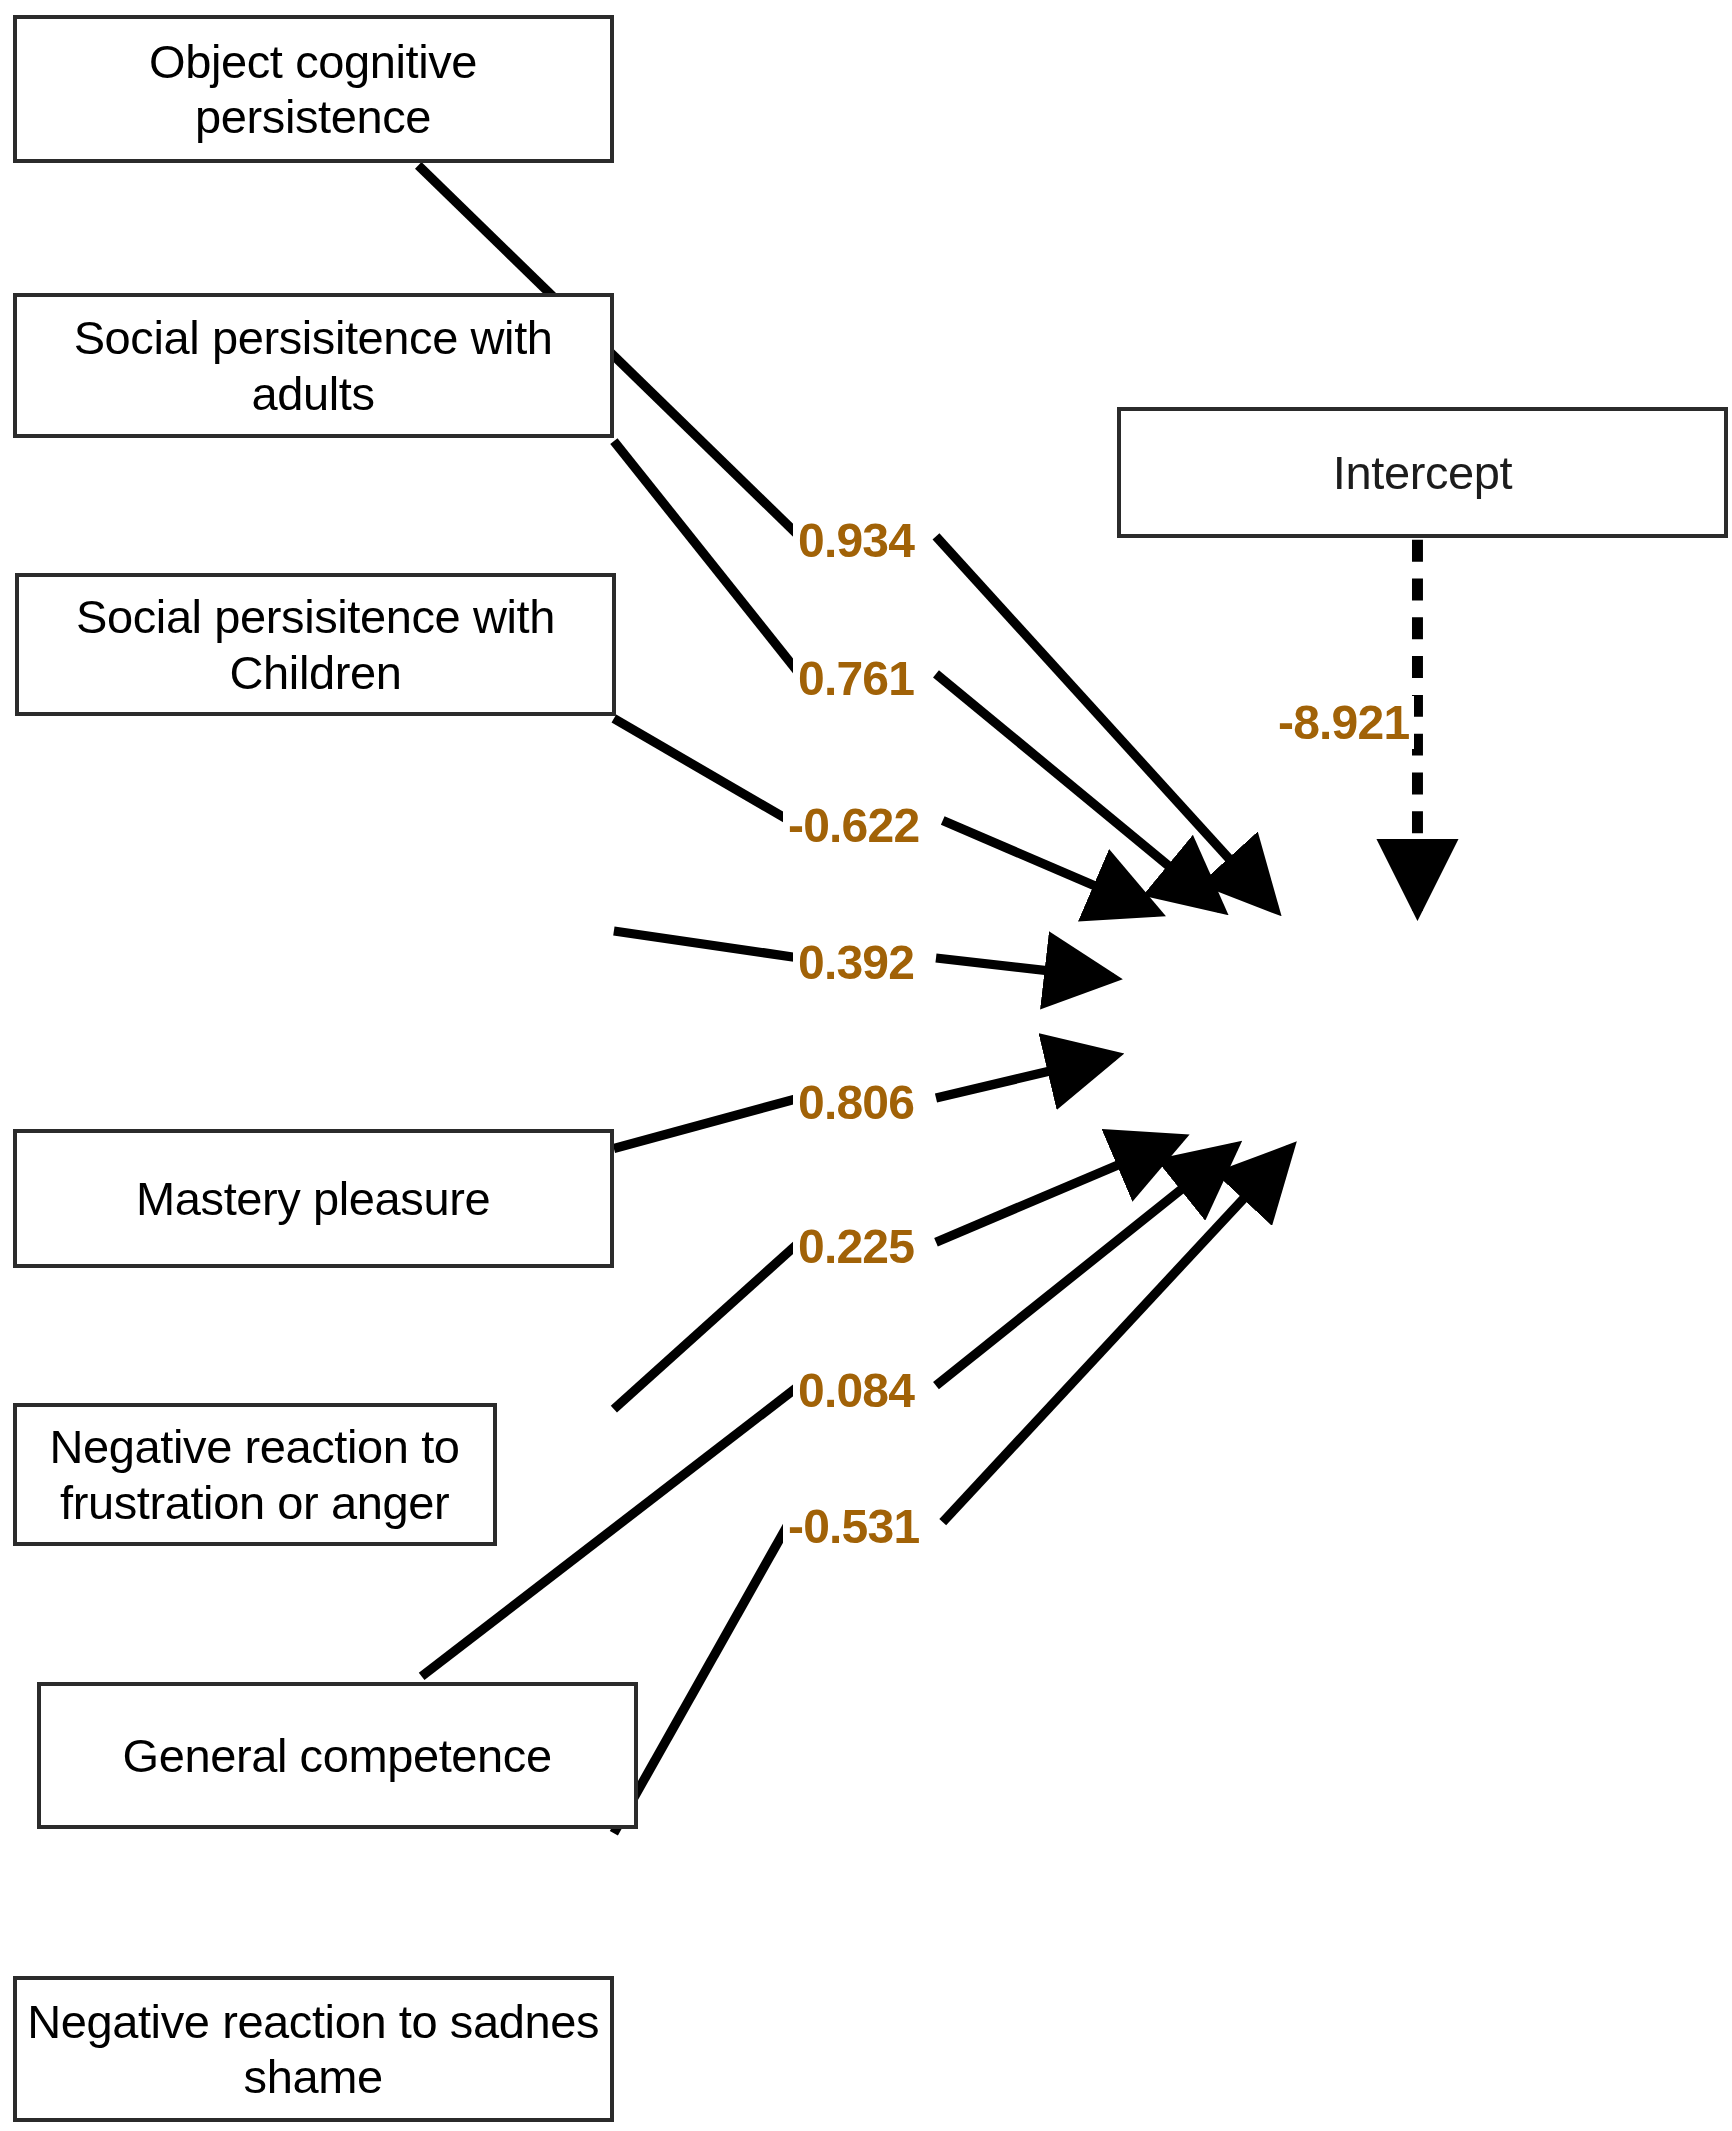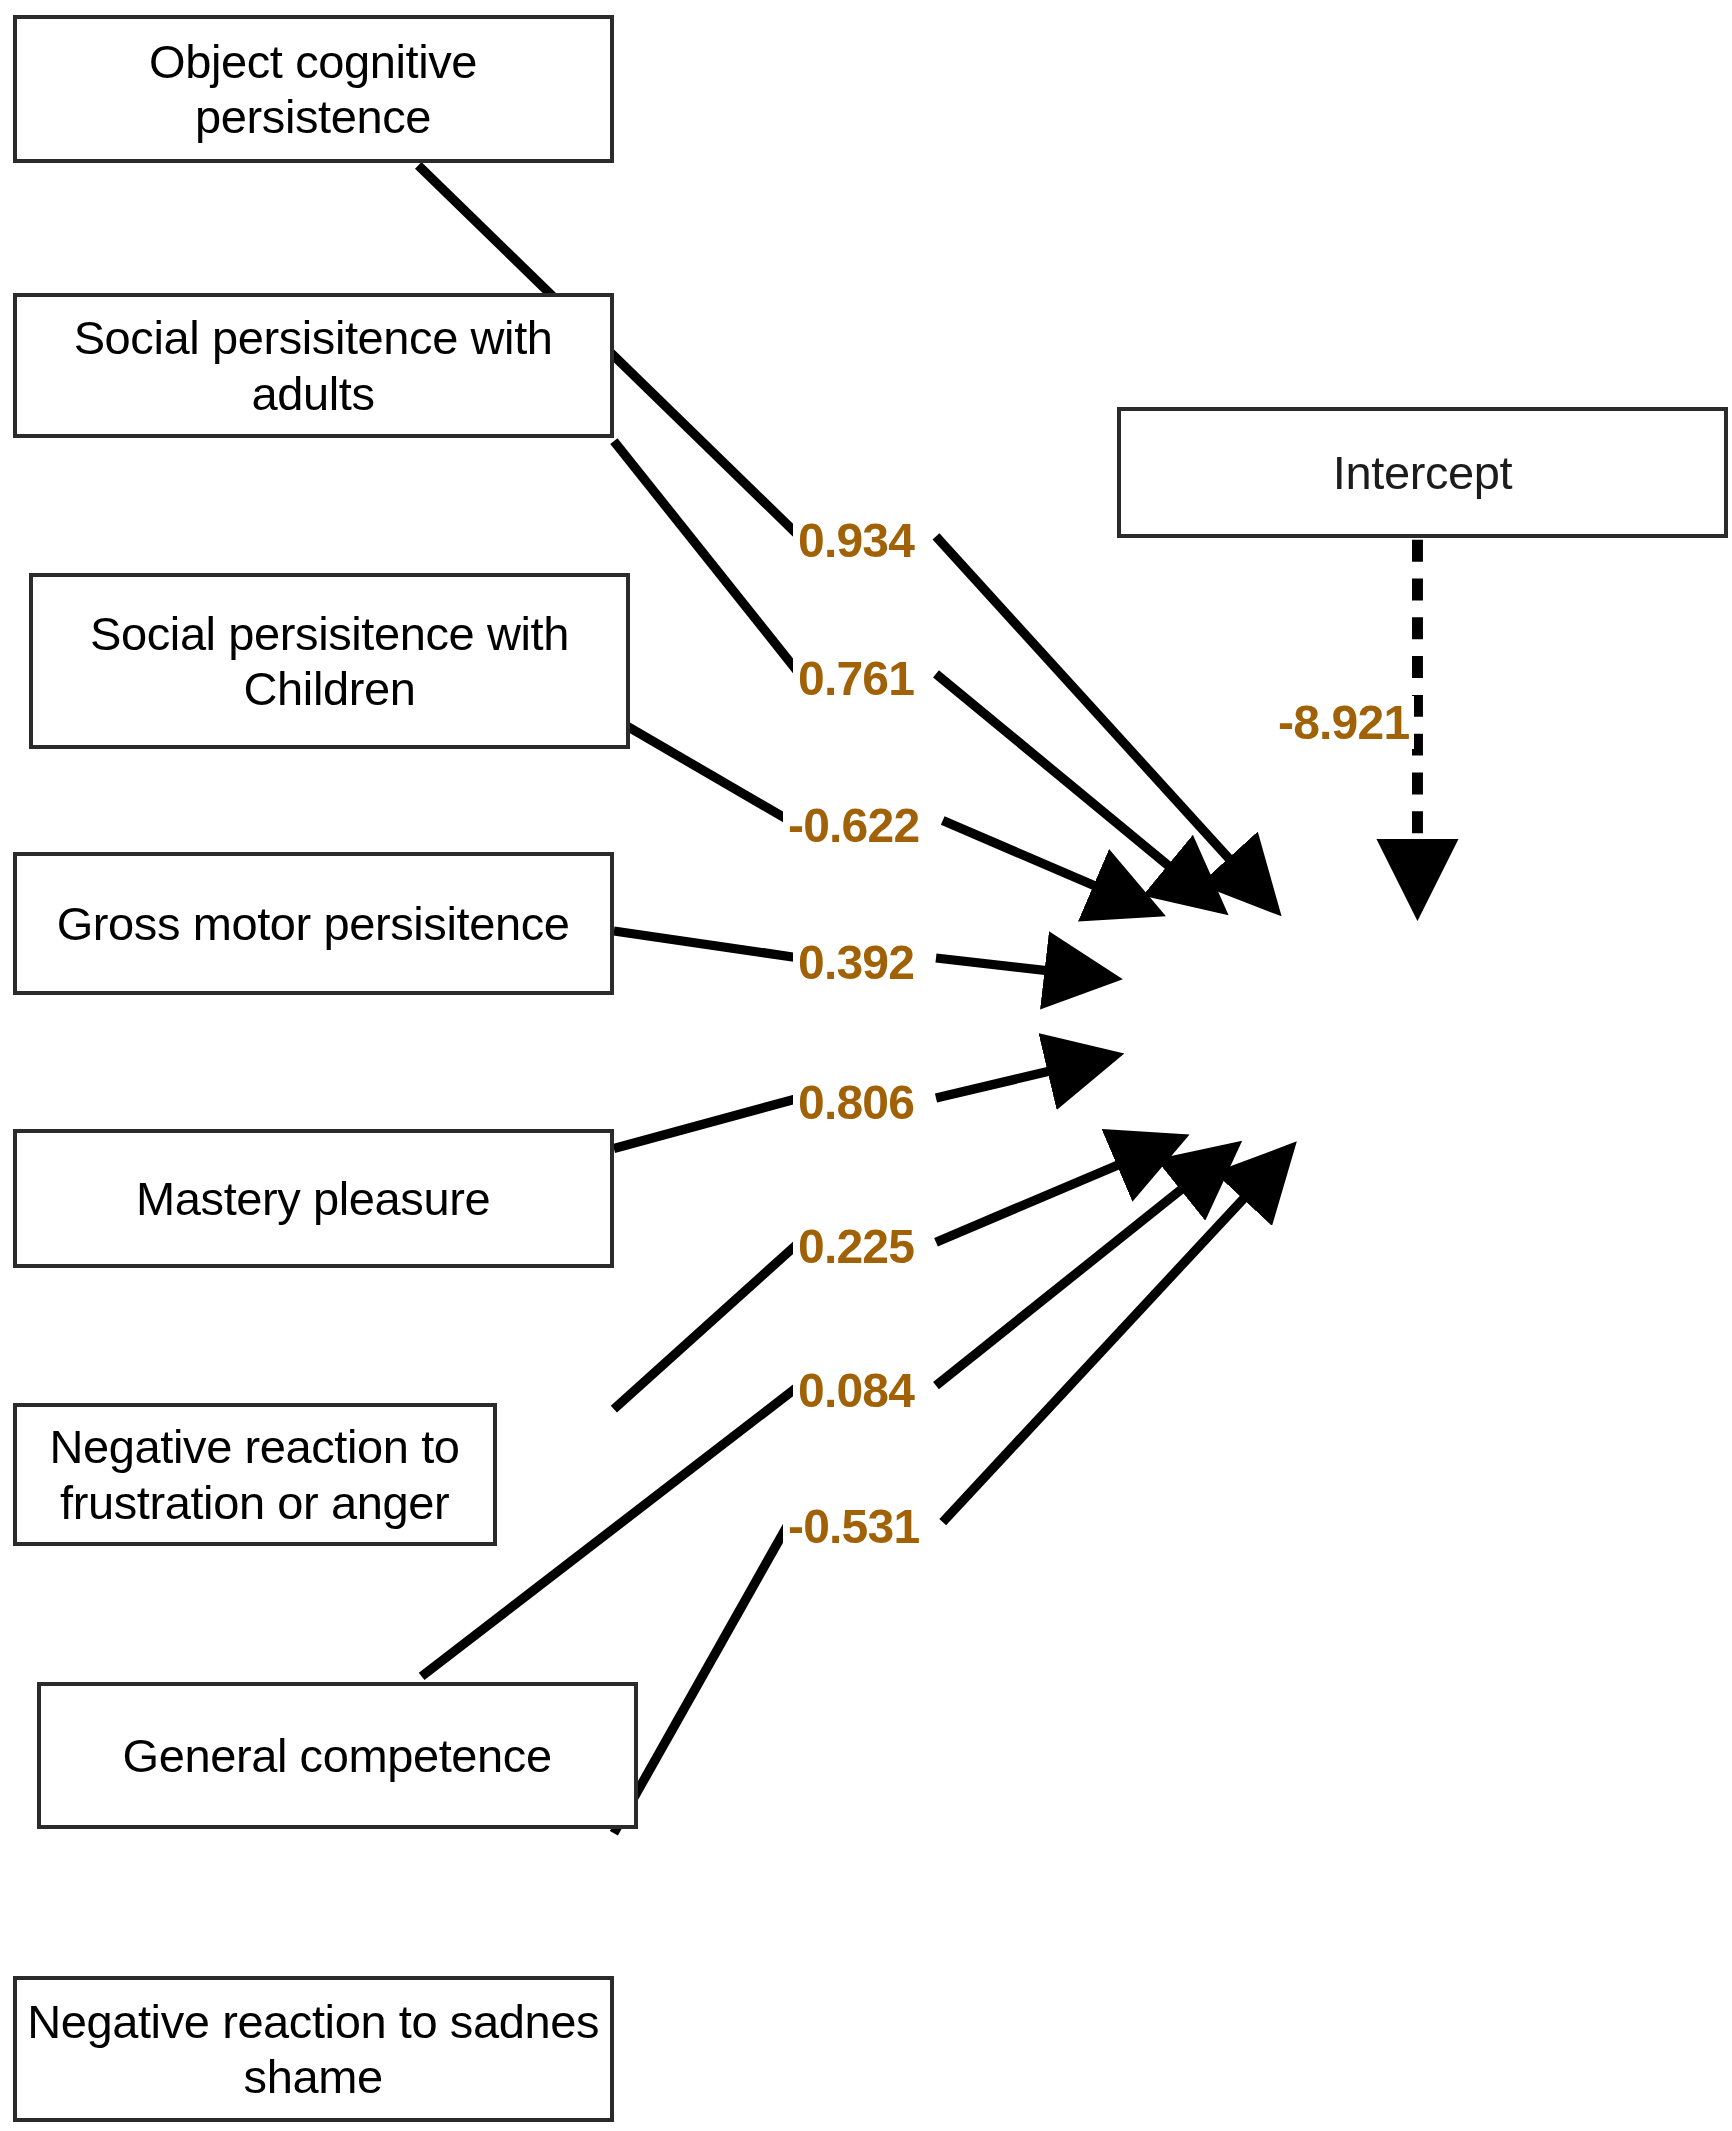--- a/index.html
+++ b/index.html
@@ -120,27 +120,24 @@
   </svg>
 
   <div class="node" style="left:12.6px; top:15px; width:601px; height:148px;">
     <span>Object cognitive persistence</span>
   </div>
 
   <div class="node" style="left:12.6px; top:293px; width:601px; height:145px;">
     <span>Social persisitence with adults</span>
   </div>
 
-  <div class="node" style="left:29px; top:573px; width:601px; height:176px;">
+  <div class="node" style="left:15px; top:573px; width:601px; height:143px;">
     <span>Social persisitence with Children</span>
   </div>
 
-  <div class="node" style="left:12.6px; top:852px; width:601px; height:143px;">
-    <span>Gross motor persisitence</span>
-  </div>
 
   <div class="node" style="left:12.6px; top:1129px; width:601px; height:139px;">
     <span>Mastery pleasure</span>
   </div>
 
   <div class="node" style="left:12.6px; top:1403px; width:484px; height:143px;">
     <span>Negative reaction to frustration or anger</span>
   </div>
 
   <div class="node" style="left:12.6px; top:1682px; width:601px; height:147px;margin-left:24px;">

